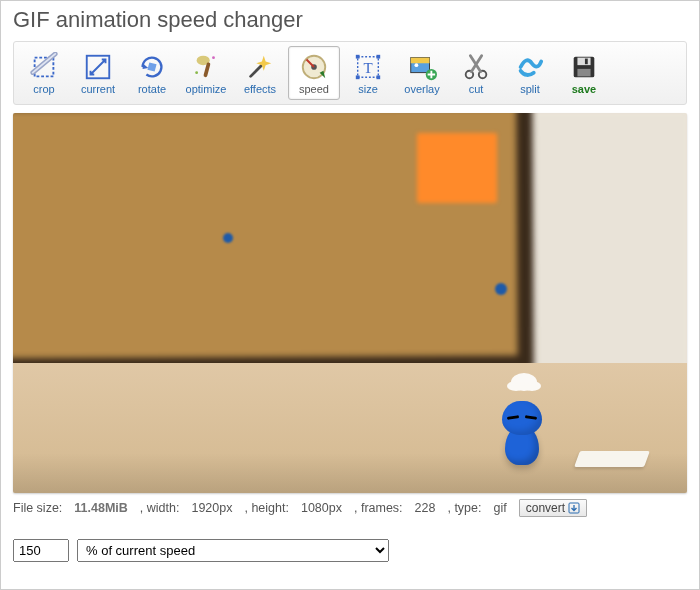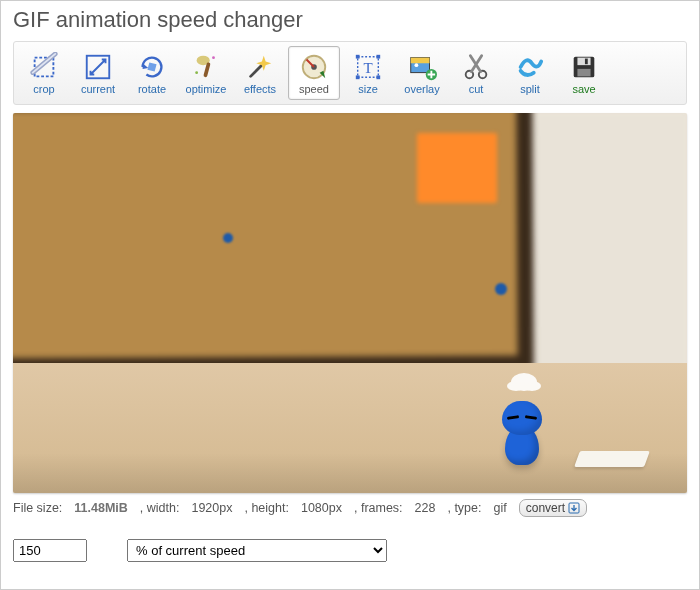--- a/index.html
+++ b/index.html
@@ -41,21 +41,21 @@
     border: 1px solid transparent;
     border-radius: 3px;
     cursor: pointer;
     padding: 2px 0 1px 0;
     gap: 1px;
   }
   .tool.active { background: #fff; border-color: #bbb; box-shadow: 0 0 2px rgba(0,0,0,0.15) inset; }
   .tool .ico { width: 30px; height: 30px; display:flex; align-items:center; justify-content:center; }
   .tool .lbl { line-height: 12px; }
   a.tool-link { color:#2b6cb0; text-decoration:none; }
-  .tool.save .lbl a { color:#1e7a1e; font-weight:normal; }
+  .tool.save .lbl a { color:#1e7a1e; font-weight:bold; }
   .preview {
     margin-top: 8px;
     width: 674px;
     height: 380px;
     border-radius: 2px;
     position: relative;
     overflow: hidden;
     background: #e9e2d6;
     box-shadow: 0 1px 2px rgba(0,0,0,0.2);
   }
@@ -92,28 +92,28 @@
   .cloud { position:absolute; bottom:102px; right:150px; width:26px; height:18px; background:#fff; border-radius:50%; box-shadow: -8px 4px 0 -4px #fff, 8px 4px 0 -4px #fff; opacity:0.9;}
   .paper { position:absolute; bottom:26px; right:40px; width:70px; height:16px; background:#f7f5ee; transform: skewX(-20deg); border-radius:2px; box-shadow:0 2px 3px rgba(0,0,0,0.15);}
   .info {
     margin-top: 6px;
     font-size: 12.5px;
     color: #555;
     display:flex; align-items:center; gap:12px;
   }
   .info strong { color:#737373; }
   .convert-btn {
-    font-size:12px; padding:1px 6px; border:1px solid #aaa; border-radius:7px;
+    font-size:12px; padding:1px 6px; border:1px solid #aaa; border-radius:1px;
     background: linear-gradient(#fafafa,#e8e8e8); color:#444; cursor:pointer;
     display:inline-flex; align-items:center; gap:3px;
   }
   .convert-btn .dl { width:12px; height:12px; }
   .controls { margin-top: 22px; display:flex; gap:8px; align-items:center; }
-  .controls input[type=number] { width:74px; font-size:13px; padding:2px 4px; }
-  .controls select { width:260px; font-size:13px; padding:2px 4px;margin-left:32px; }
+  .controls input[type=number] { width:56px; font-size:13px; padding:2px 4px; }
+  .controls select { width:312px; font-size:13px; padding:2px 4px; }
 </style>
 </head>
 <body>
 
 <h1 class="title">GIF animation speed changer</h1>
 
 <div class="toolbar">
 
   <div class="tool">
     <span class="ico">

